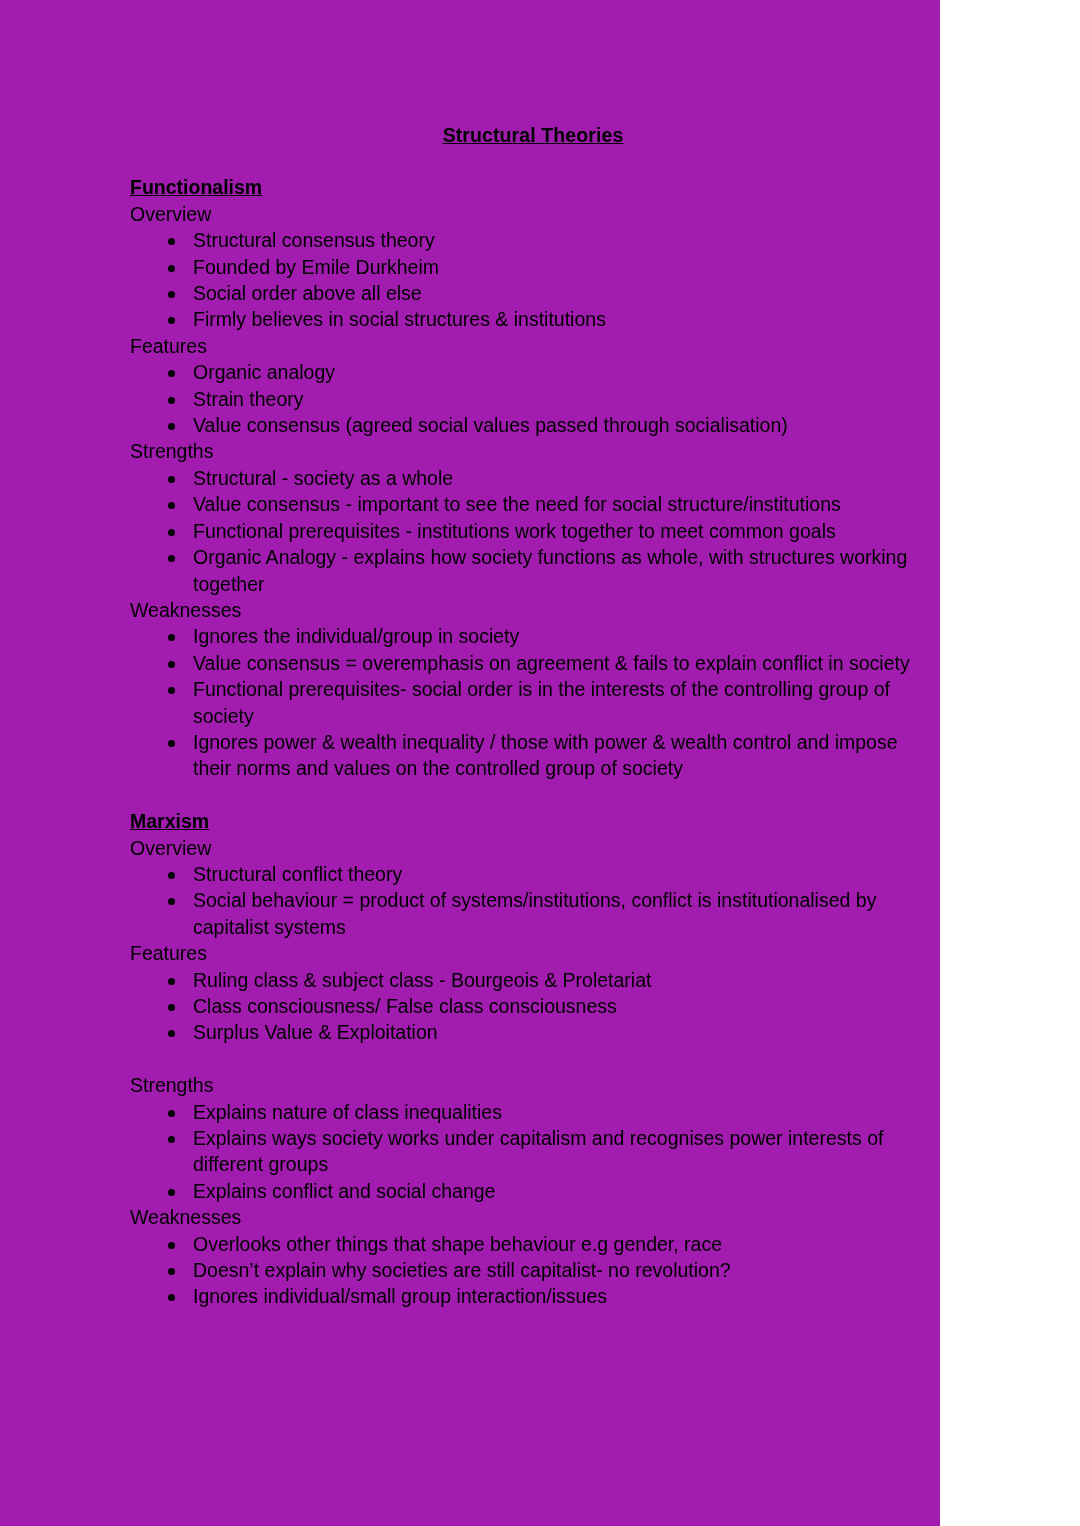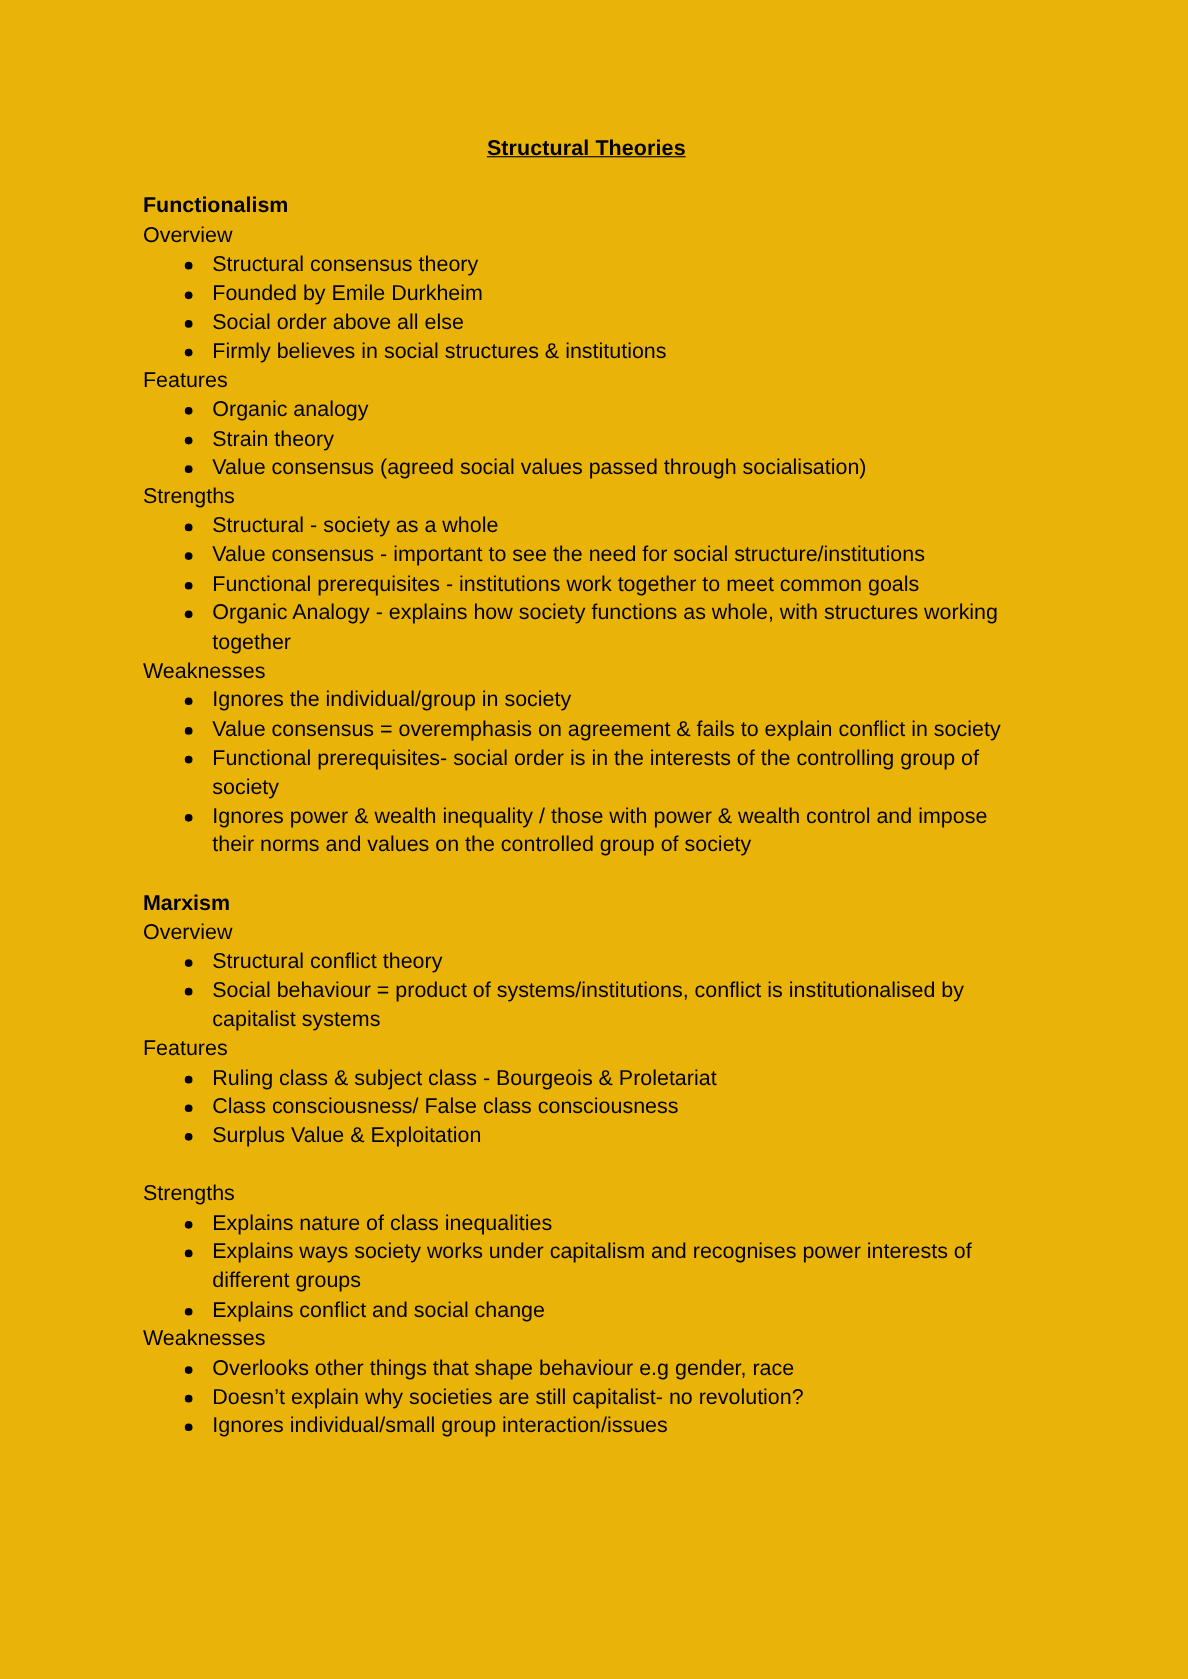--- a/index.html
+++ b/index.html
@@ -6,23 +6,23 @@
     margin: 0;
     padding: 0;
     background: #ffffff;
   }
   body {
     font-family: "Liberation Sans", sans-serif;
     color: #000000;
   }
   .page {
     position: relative;
-    width: 1080px;
+    width: 940px;
     height: 1526px;
-    background: #eab308;
+    background: #a21caf;
     box-sizing: border-box;
     overflow: hidden;
   }
   .content {
     position: absolute;
     left: 130px;
     top: 122px;
     width: 806px;
   }
   .doc-title {
@@ -30,20 +30,21 @@
     font-size: 19.5px;
     font-weight: bold;
     text-decoration: underline;
     line-height: 26.4px;
     letter-spacing: 0.1px;
     margin: 0 0 26px 0;
   }
   .section-heading {
     font-size: 19.5px;
     font-weight: bold;
+    text-decoration: underline;
     line-height: 26.4px;
     margin: 0;
   }
   .sub-heading {
     font-size: 19.5px;
     line-height: 26.4px;
     margin: 0;
   }
   ul.bullets {
     list-style: none;

